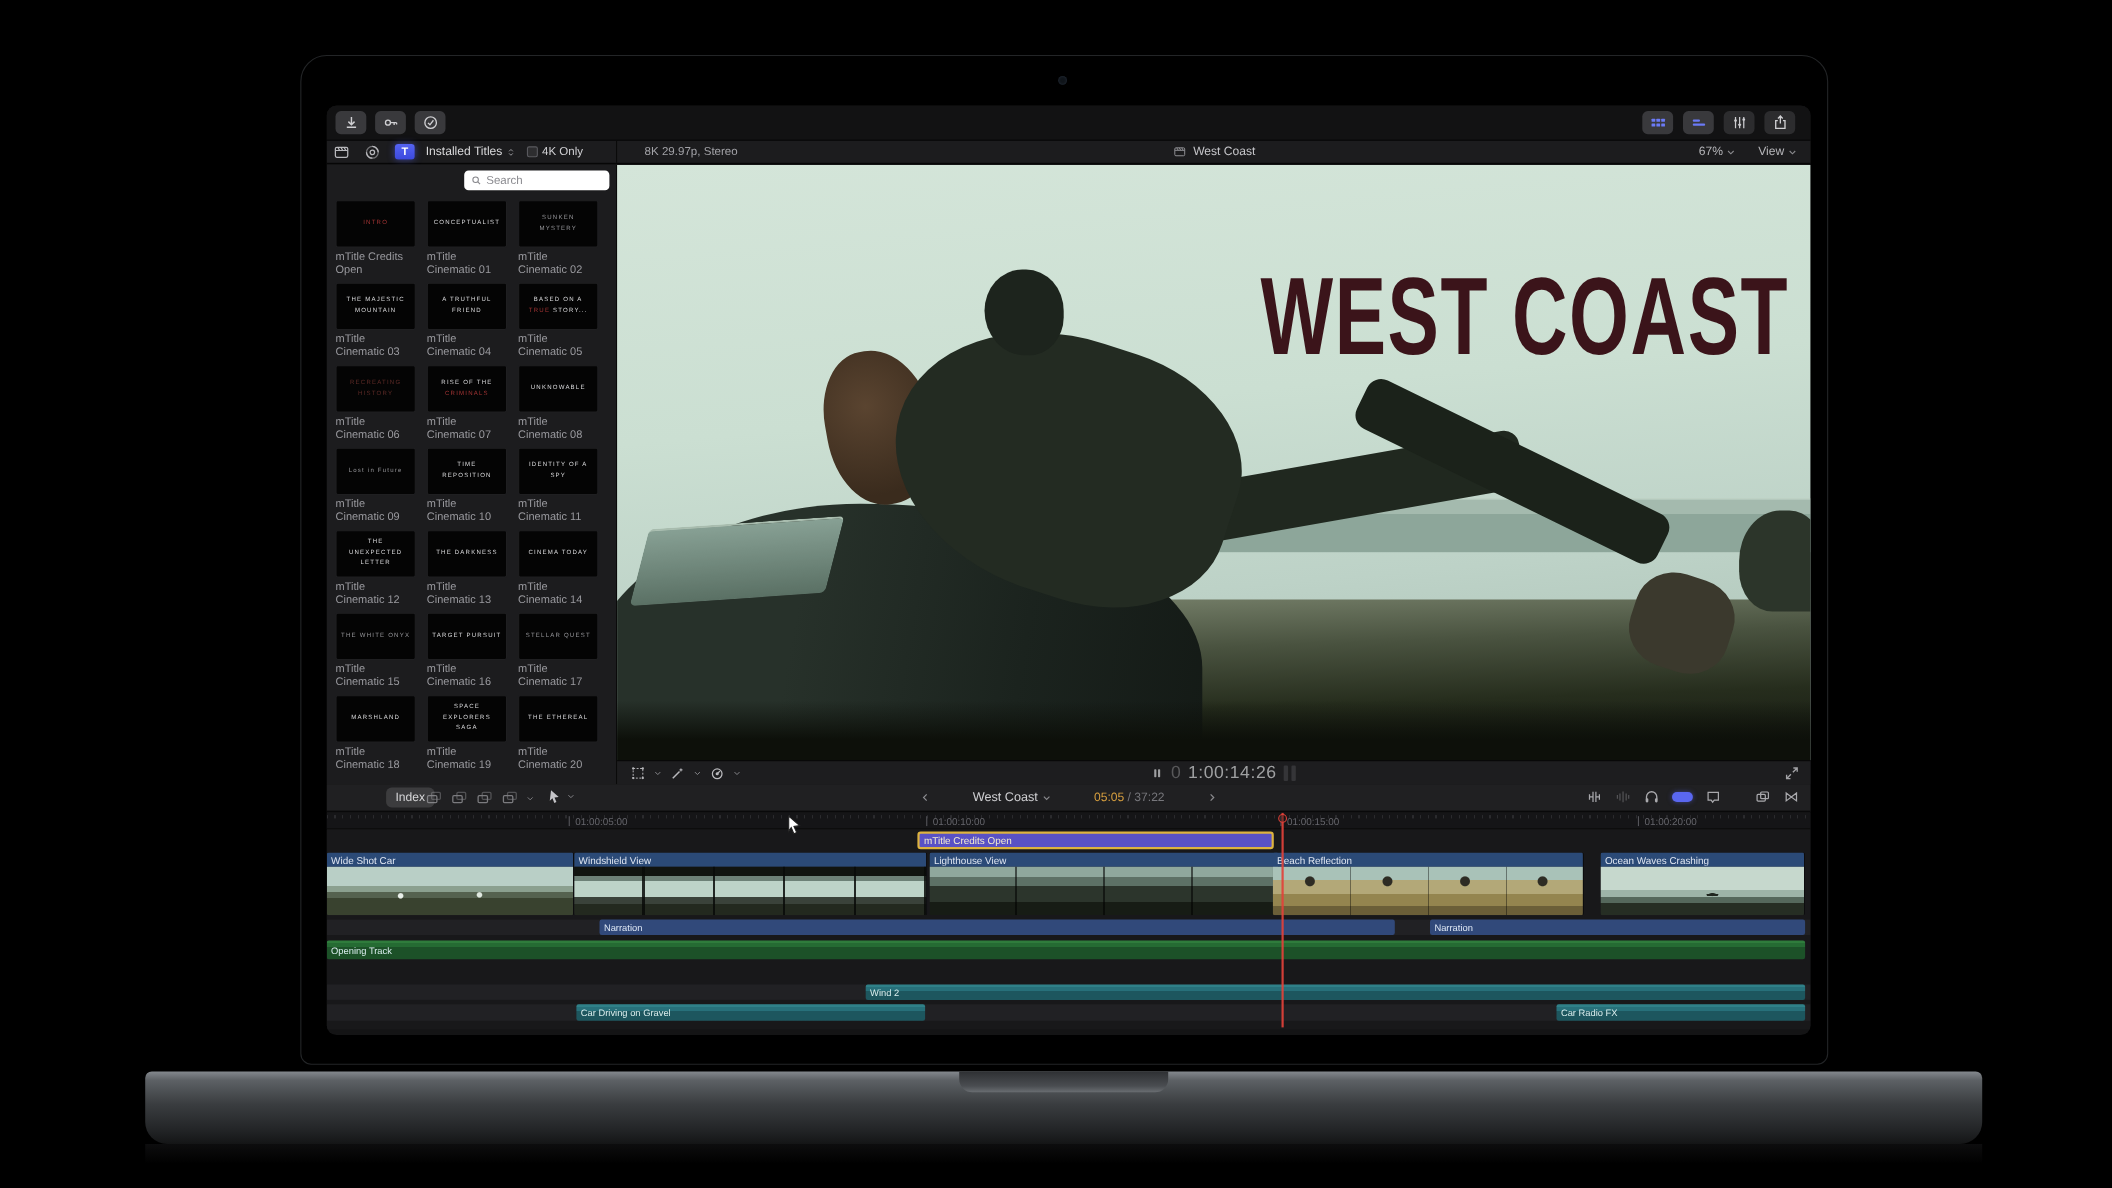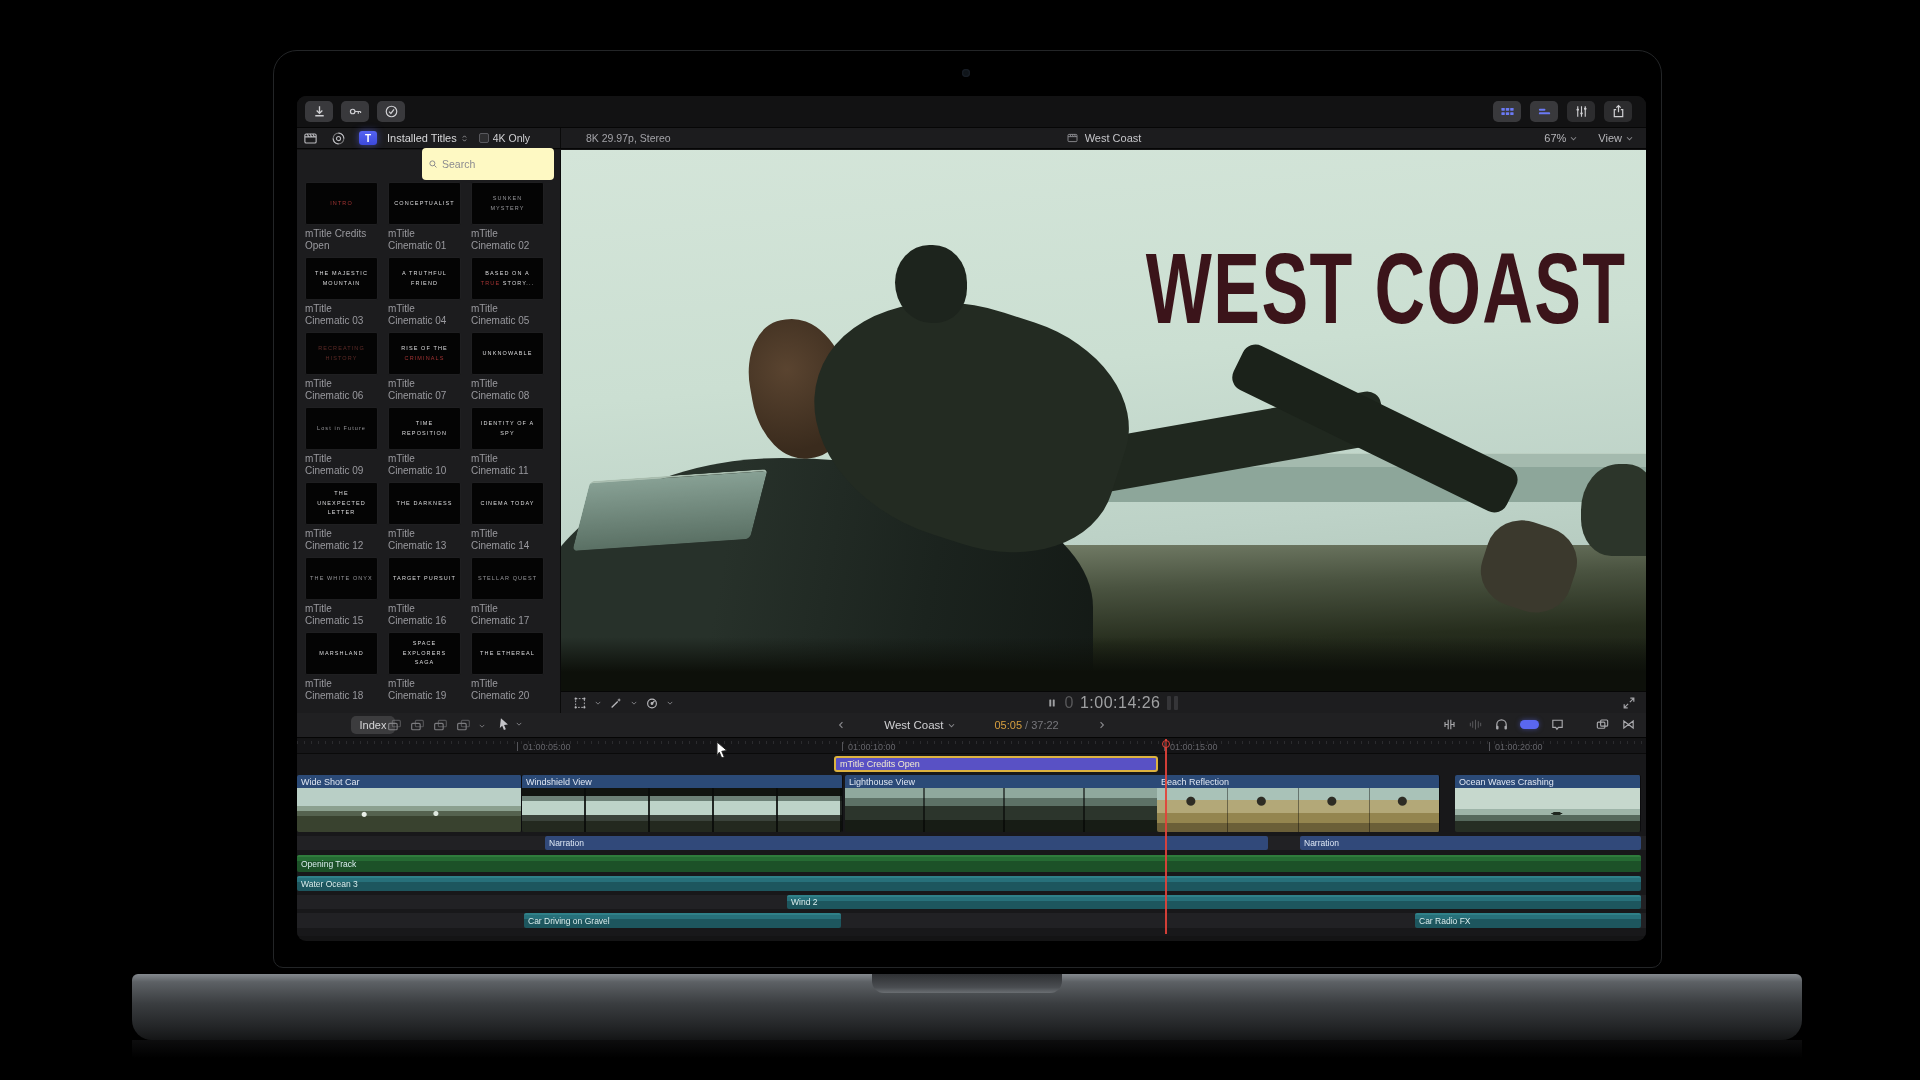--- a/index.html
+++ b/index.html
@@ -50,21 +50,21 @@
   .proj{position:absolute;left:0;right:0;display:flex;justify-content:center;align-items:center;gap:6px;color:#c5c5c9;font-size:11px;}
   .proj .ic{width:13px;height:12px;color:#909094;}
   .vh-right{position:absolute;right:12px;display:flex;gap:20px;align-items:center;color:#b6b6ba;font-size:11px;margin-left:28px;}
   .vh-right .sel{display:flex;align-items:center;gap:3px;}
   .vh-right .ic{width:9px;height:9px;color:#88888c;}
 
   
   .main{position:absolute;left:0;top:54px;width:100%;height:563px;display:flex;}
   .sidebar{width:264px;height:100%;background:#1c1c1e;border-right:1px solid #0a0a0a;position:relative;}
   .searchrow{height:26px;display:flex;align-items:center;padding:2px 6px 0 0;}
-  .searchfield{margin-left:auto;width:132px;height:32px;background:#fef9c3;border-radius:4px;display:flex;align-items:center;
+  .searchfield{margin-left:auto;width:132px;height:18px;background:#ffffff;border-radius:4px;display:flex;align-items:center;
        padding:0 6px;gap:4px;color:#8b8b90;font-size:10.5px;}
   .searchfield .ic{width:10px;height:10px;color:#85858a;}
   .titles-grid{position:absolute;left:8px;top:32px;display:grid;grid-template-columns:repeat(3,73px);column-gap:10px;row-gap:6px;}
   .title-card{width:73px;}
   .thumb{width:73px;height:43px;background:#040404;border:1px solid #1f1f21;border-radius:2px;
        display:flex;align-items:center;justify-content:center;overflow:hidden;}
   .tt{font-size:5.5px;letter-spacing:1.1px;text-align:center;line-height:1.7;padding:0 3px;}
   .tone-red .tt{color:#a23434;}
   .tone-darkred .tt{color:#5f2b27;}
   .tone-gray .tt{color:#97979b;}
@@ -743,23 +743,20 @@
           </div>
           <div class="nclip" style="left: 248px; width: 723px;">
             <span>Narration</span>
           </div>
           <div class="nclip" style="left: 1003px; width: 341px;">
             <span>Narration</span>
           </div>
           <div class="aclip green" style="left: 0px; width: 1344px; top: 101px; height: 17px;">
             <span>Opening Track</span>
           </div>
-          <div class="aclip teal" style="left: 0px; width: 1344px; top: 122px; height: 15px;">
-            <span>Water Ocean 3</span>
-          </div>
           <div class="aclip teal" style="left: 490px; width: 854px; top: 141px; height: 14px;">
             <span>Wind 2</span>
           </div>
           <div class="aclip teal" style="left: 227px; width: 317px; top: 159px; height: 15px;">
             <span>Car Driving on Gravel</span>
           </div>
           <div class="aclip teal" style="left: 1118px; width: 226px; top: 159px; height: 15px;">
             <span>Car Radio FX</span>
           </div>
         </div>

